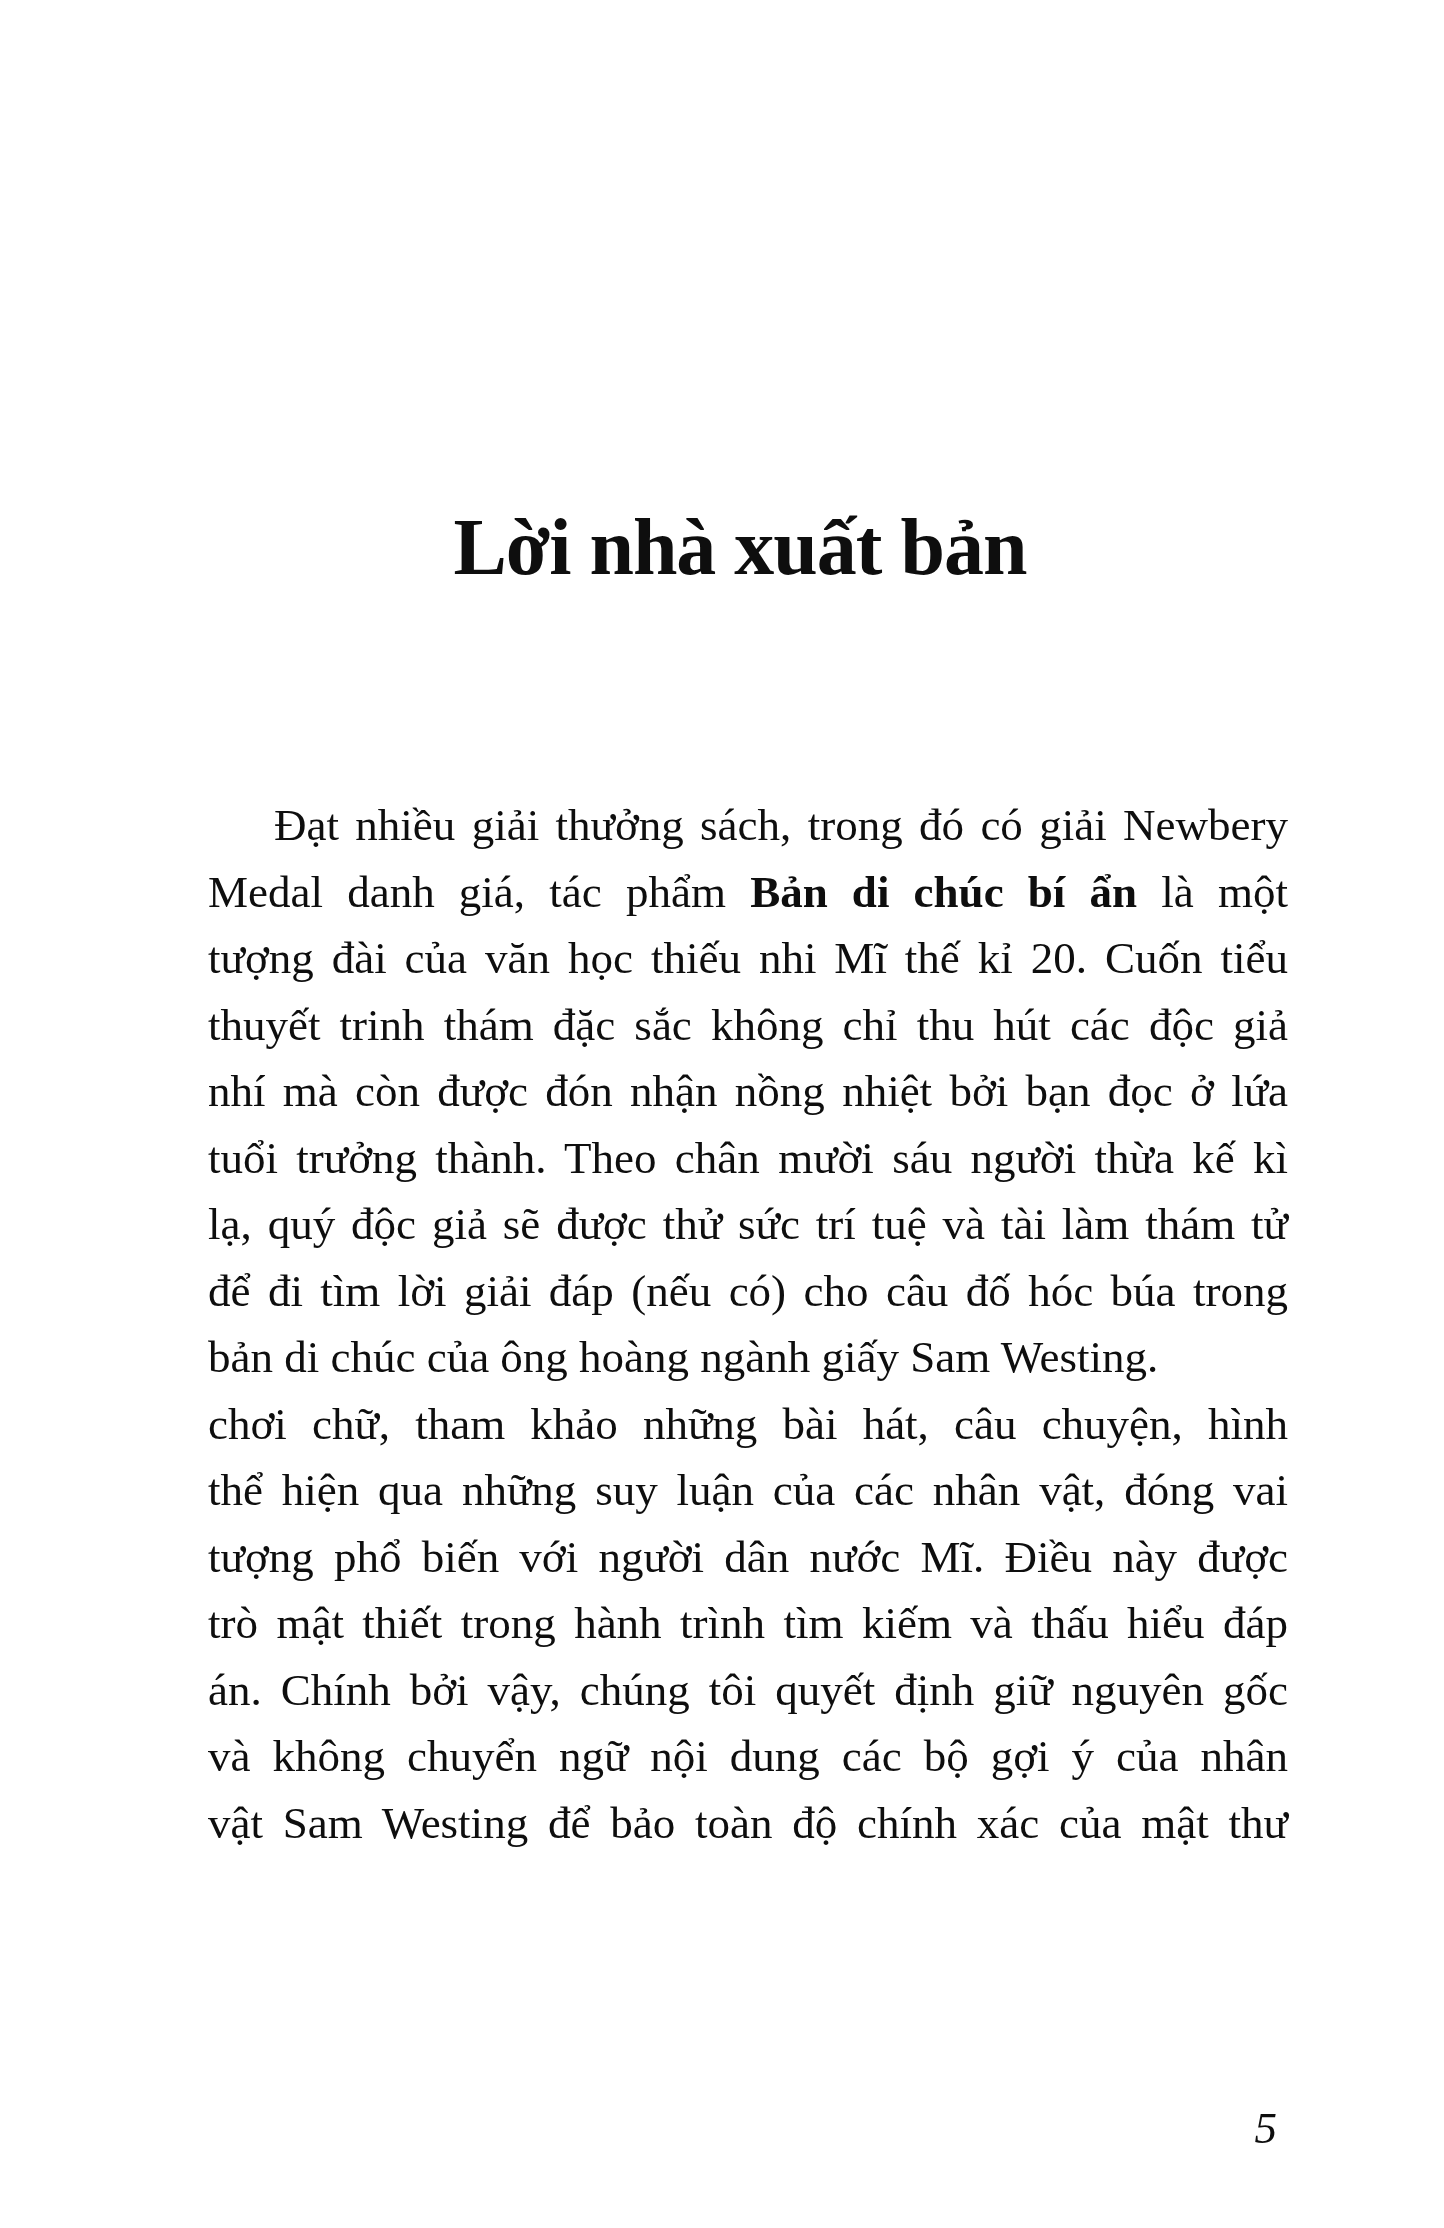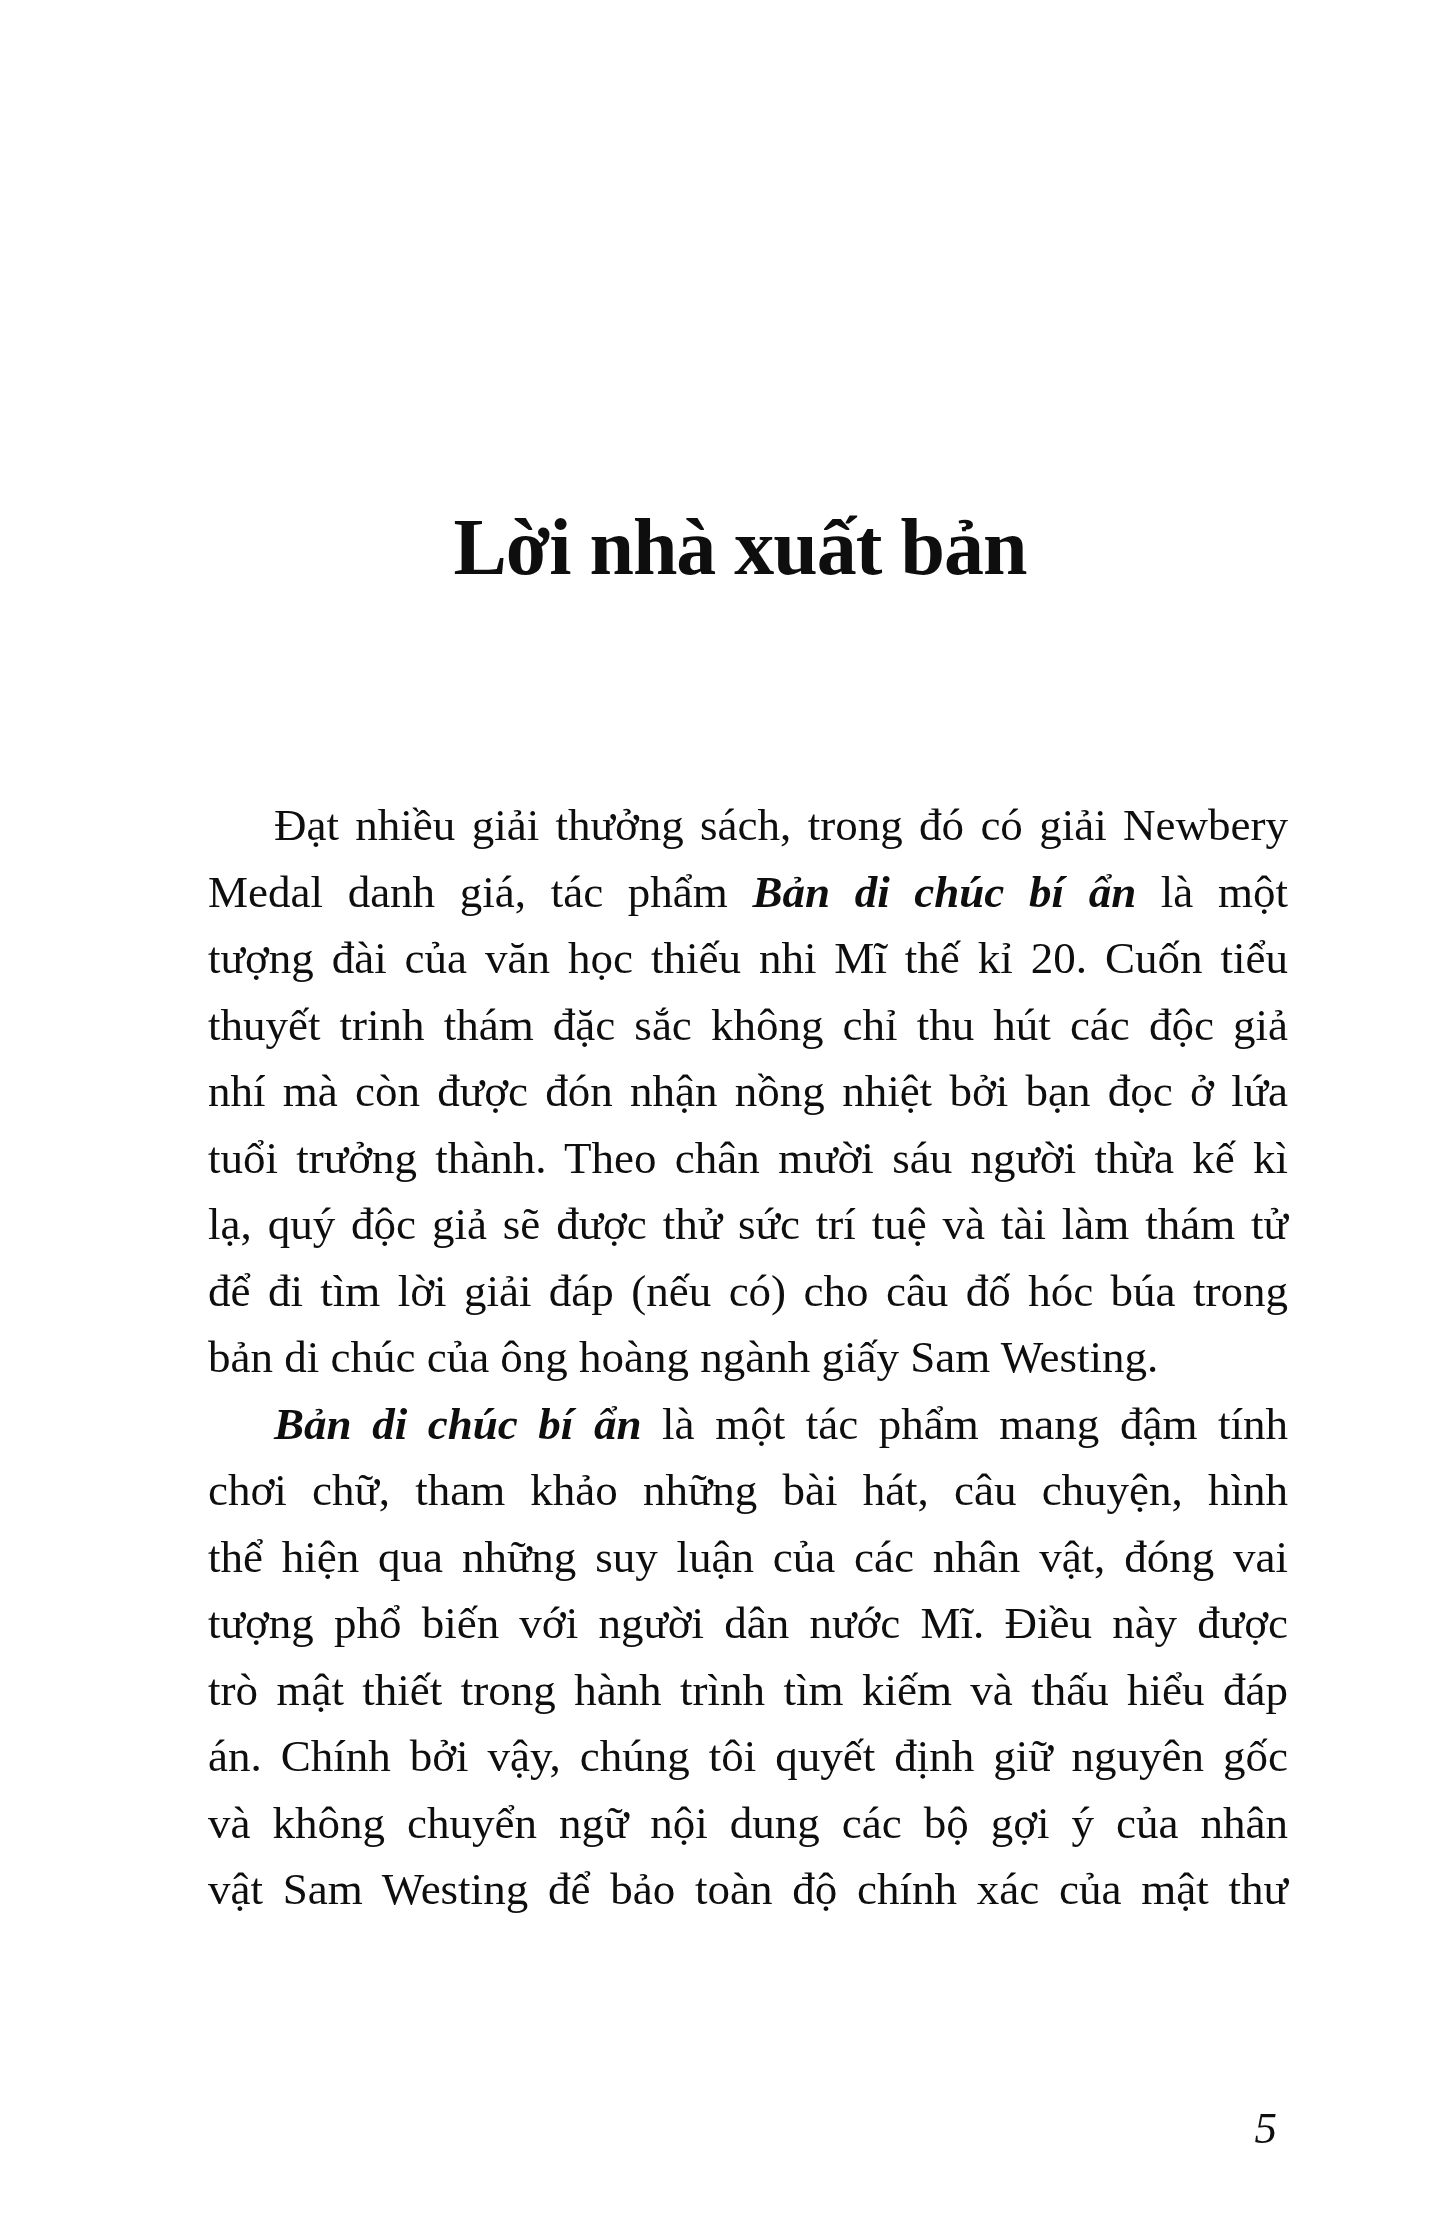--- a/index.html
+++ b/index.html
@@ -46,21 +46,20 @@
     white-space: nowrap;
   }
   .body-text .line.para-end {
     text-align-last: left;
   }
   .body-text .line.indent {
     text-indent: 66px;
   }
   .em {
     font-weight: bold;
-    font-style: italic;
     margin-top: 28px;
   }
   .page-number {
     position: absolute;
     top: 2106px;
     right: 182px;
     font-size: 45px;
     font-style: italic;
     line-height: 1;
   }
@@ -74,21 +73,20 @@
   <div class="body-text">
       <div class="line indent"><span>Đạt nhiều giải thưởng sách, trong đó có giải Newbery</span></div>
       <div class="line"><span>Medal danh giá, tác phẩm </span><span class="em">Bản di chúc bí ẩn</span><span> là một</span></div>
       <div class="line"><span>tượng đài của văn học thiếu nhi Mĩ thế kỉ 20. Cuốn tiểu</span></div>
       <div class="line"><span>thuyết trinh thám đặc sắc không chỉ thu hút các độc giả</span></div>
       <div class="line"><span>nhí mà còn được đón nhận nồng nhiệt bởi bạn đọc ở lứa</span></div>
       <div class="line"><span>tuổi trưởng thành. Theo chân mười sáu người thừa kế kì</span></div>
       <div class="line"><span>lạ, quý độc giả sẽ được thử sức trí tuệ và tài làm thám tử</span></div>
       <div class="line"><span>để đi tìm lời giải đáp (nếu có) cho câu đố hóc búa trong</span></div>
       <div class="line para-end"><span>bản di chúc của ông hoàng ngành giấy Sam Westing.</span></div>
-      <div class="line indent"><span class="em">Bản di chúc bí ẩn</span><span> là một tác phẩm mang đậm tính</span></div>
       <div class="line"><span>chơi chữ, tham khảo những bài hát, câu chuyện, hình</span></div>
       <div class="line"><span>thể hiện qua những suy luận của các nhân vật, đóng vai</span></div>
       <div class="line"><span>tượng phổ biến với người dân nước Mĩ. Điều này được</span></div>
       <div class="line"><span>trò mật thiết trong hành trình tìm kiếm và thấu hiểu đáp</span></div>
       <div class="line"><span>án. Chính bởi vậy, chúng tôi quyết định giữ nguyên gốc</span></div>
       <div class="line"><span>và không chuyển ngữ nội dung các bộ gợi ý của nhân</span></div>
       <div class="line"><span>vật Sam Westing để bảo toàn độ chính xác của mật thư</span></div>
     </div>
 
   <div class="page-number">5</div>

